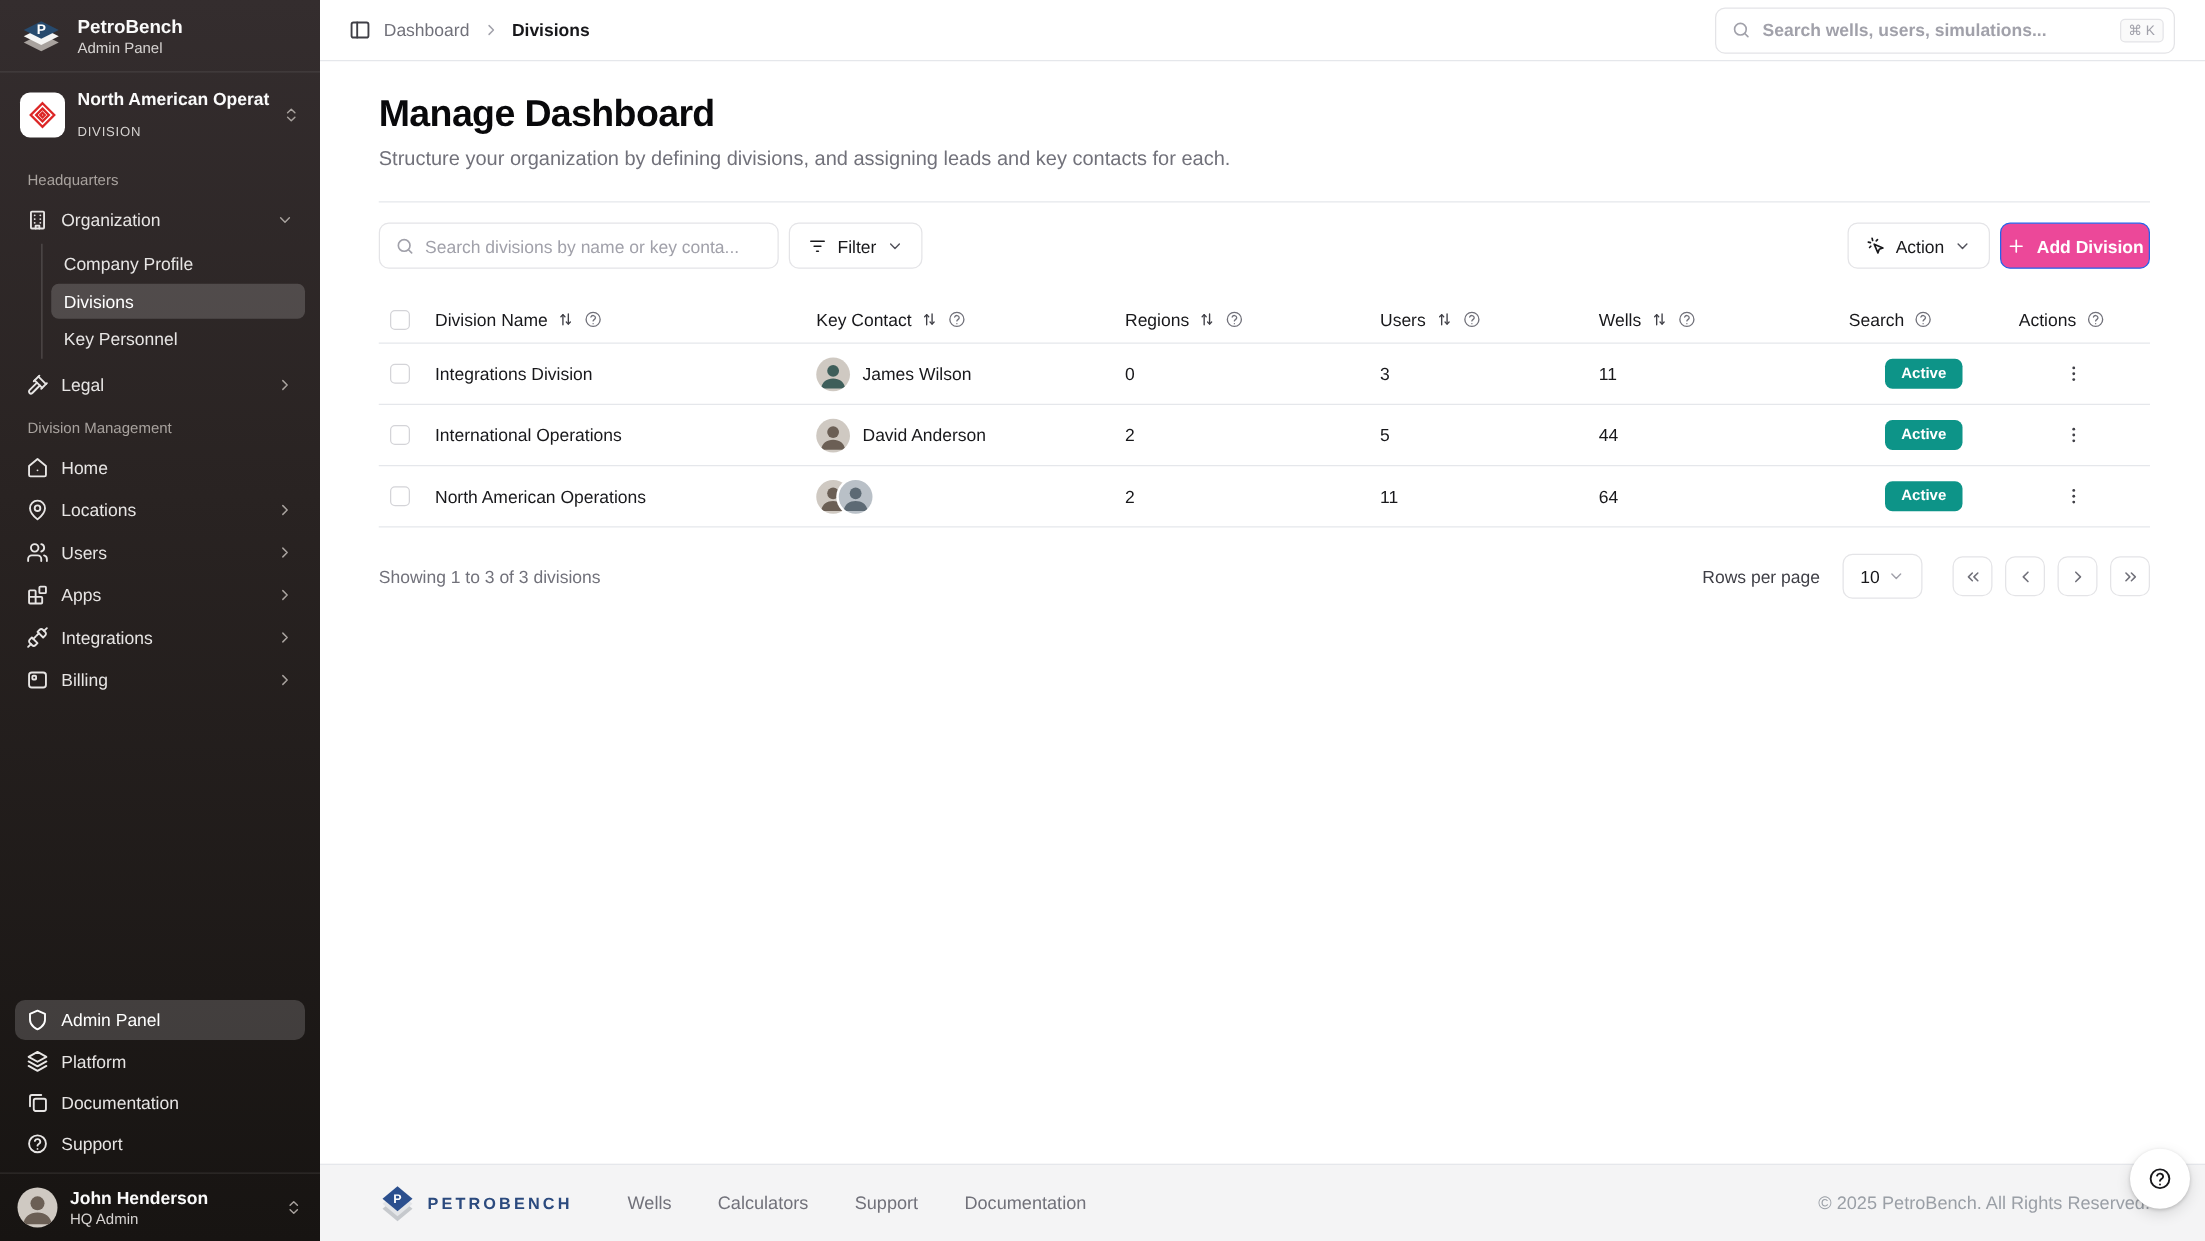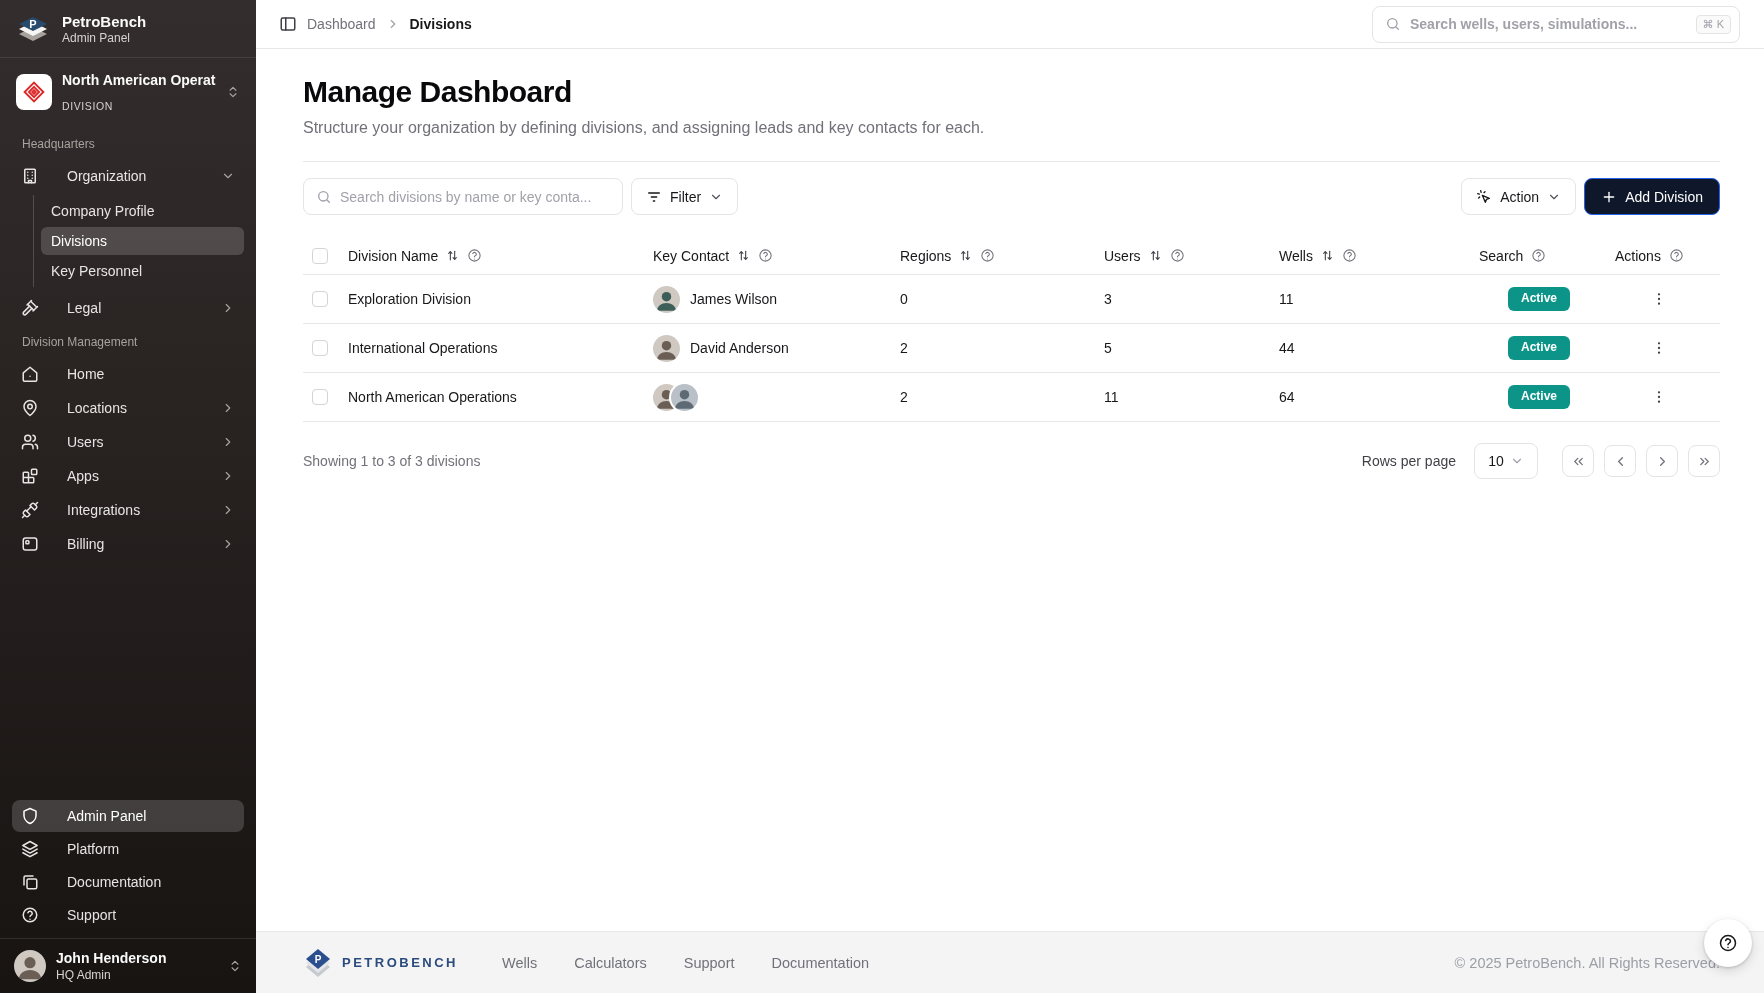--- a/index.html
+++ b/index.html
@@ -15,21 +15,21 @@
   .brand-name { font-size:15px; font-weight:700; color:#fafafa; line-height:1.2; }
   .brand-sub { font-size:12px; color:#d6d3d1; }
   .org-selector { display:flex; align-items:center; gap:10px; margin:8px 8px 2px; padding:5px 8px; border-radius:8px; cursor:pointer; }
   .org-icon { width:36px; height:36px; min-width:36px; background:#fff; border-radius:8px; display:flex; align-items:center; justify-content:center; }
   .org-meta { flex:1; overflow:hidden; }
   .org-name { font-size:14px; font-weight:700; color:#fafafa; white-space:nowrap; overflow:hidden; }
   .org-type { font-size:10.5px; letter-spacing:.6px; color:#d6d3d1; margin-top:11px; }
   .sb-chev { color:#a8a29e; }
   .nav { flex:1; display:flex; flex-direction:column; padding:8px 12px 6px; overflow:hidden; }
   .sec-label { font-size:12px; color:#a8a29e; padding:10px 10px 8px; }
-  .nav-item { display:flex; align-items:center; gap:28px; padding:7px 9px; margin:1px 0; border-radius:8px; font-size:14px; color:#e7e5e4; cursor:pointer; }
+  .nav-item { display:flex; align-items:center; gap:10px; padding:7px 9px; margin:1px 0; border-radius:8px; font-size:14px; color:#e7e5e4; cursor:pointer; }
   .nav-item .grow { flex:1; }
   .nav-item .chev { color:#a8a29e; }
   .nav-item.active { background:rgba(255,255,255,.17); color:#fff; }
   .sub-wrap { margin:2px 0 4px 21px; border-left:1px solid rgba(255,255,255,.18); padding-left:7px; }
   .sub-item { display:block; font-size:14px; color:#e7e5e4; padding:6px 10px; margin:2px 0; border-radius:6px; cursor:pointer; }
   .sub-item.active { background:rgba(255,255,255,.17); color:#fff; }
   .nav-bottom { margin-top:auto; }
   .sb-user { display:flex; align-items:center; gap:10px; padding:11px 14px; border-top:1px solid rgba(255,255,255,.1); cursor:pointer; }
   .avatar { border-radius:50%; background:#cfc9c2; overflow:hidden; position:relative; }
   .avatar svg { width:100%; height:100%; color:#6b5f55; }
@@ -53,21 +53,21 @@
   h1 { font-size:30px; font-weight:700; letter-spacing:-.5px; color:#09090b; }
   .subtitle { font-size:16px; color:#71717a; margin-top:10px; }
   .hdr-divider { border-bottom:1px solid #e5e7eb; margin-top:24px; }
 
   .toolbar { display:flex; align-items:center; margin-top:16px; gap:8px; }
   .tb-search { width:320px; height:37px; border:1px solid #e4e4e7; border-radius:8px; display:flex; align-items:center; gap:8px; padding:0 12px; color:#a1a1aa; }
   .tb-search input { flex:1; border:none; outline:none; font-size:14px; font-family:inherit; color:#18181b; min-width:0; }
   .tb-search input::placeholder { color:#a1a1aa; }
   .btn { display:flex; align-items:center; gap:8px; height:37px; padding:0 14px; border-radius:8px; border:1px solid #e4e4e7; background:#fff; font-size:14px; font-family:inherit; color:#18181b; cursor:pointer; }
   .btn .chev { color:#52525b; }
-  .btn-primary { background:#0f172a; border-color:#2563eb; color:#fff; font-weight:400; padding:0 16px; }
+  .btn-primary { background:#ec4899; border-color:#2563eb; color:#fff; font-weight:700; padding:0 4px; }
   .toolbar .spacer { flex:1; }
 
   
   .table { margin-top:22px; }
   .trow { display:grid; grid-template-columns:45px 305px 247px 204px 175px 200px 136px 1fr; align-items:center; }
   .thead { height:38px; border-bottom:1px solid #e5e7eb; }
   .th { display:flex; align-items:center; gap:8px; font-size:14px; font-weight:500; color:#18181b; }
   .th .help { color:#71717a; }
   .sort-btn,.help { background:none; border:none; cursor:pointer; display:flex; color:#3f3f46; padding:0; }
   .tbody-row { height:49px; border-bottom:1px solid #e5e7eb; }
@@ -603,21 +603,21 @@
                 <use href="#i-help"></use>
               </svg>
             </button>
         </div>
       </div>
 
       <div class="trow tbody-row">
         <div class="cell chk-cell">
             <span class="checkbox"></span>
           </div>
-        <div class="cell">Exploration Division</div>
+        <div class="cell">Integrations Division</div>
         <div class="cell contact">
           <span class="avatar av26 av-teal">
               <svg viewBox="0 0 24 24">
                 <use href="#i-person"></use>
               </svg>
             </span>
           <span>James Wilson</span>
         </div>
         <div class="cell">0</div>
         <div class="cell">3</div>

